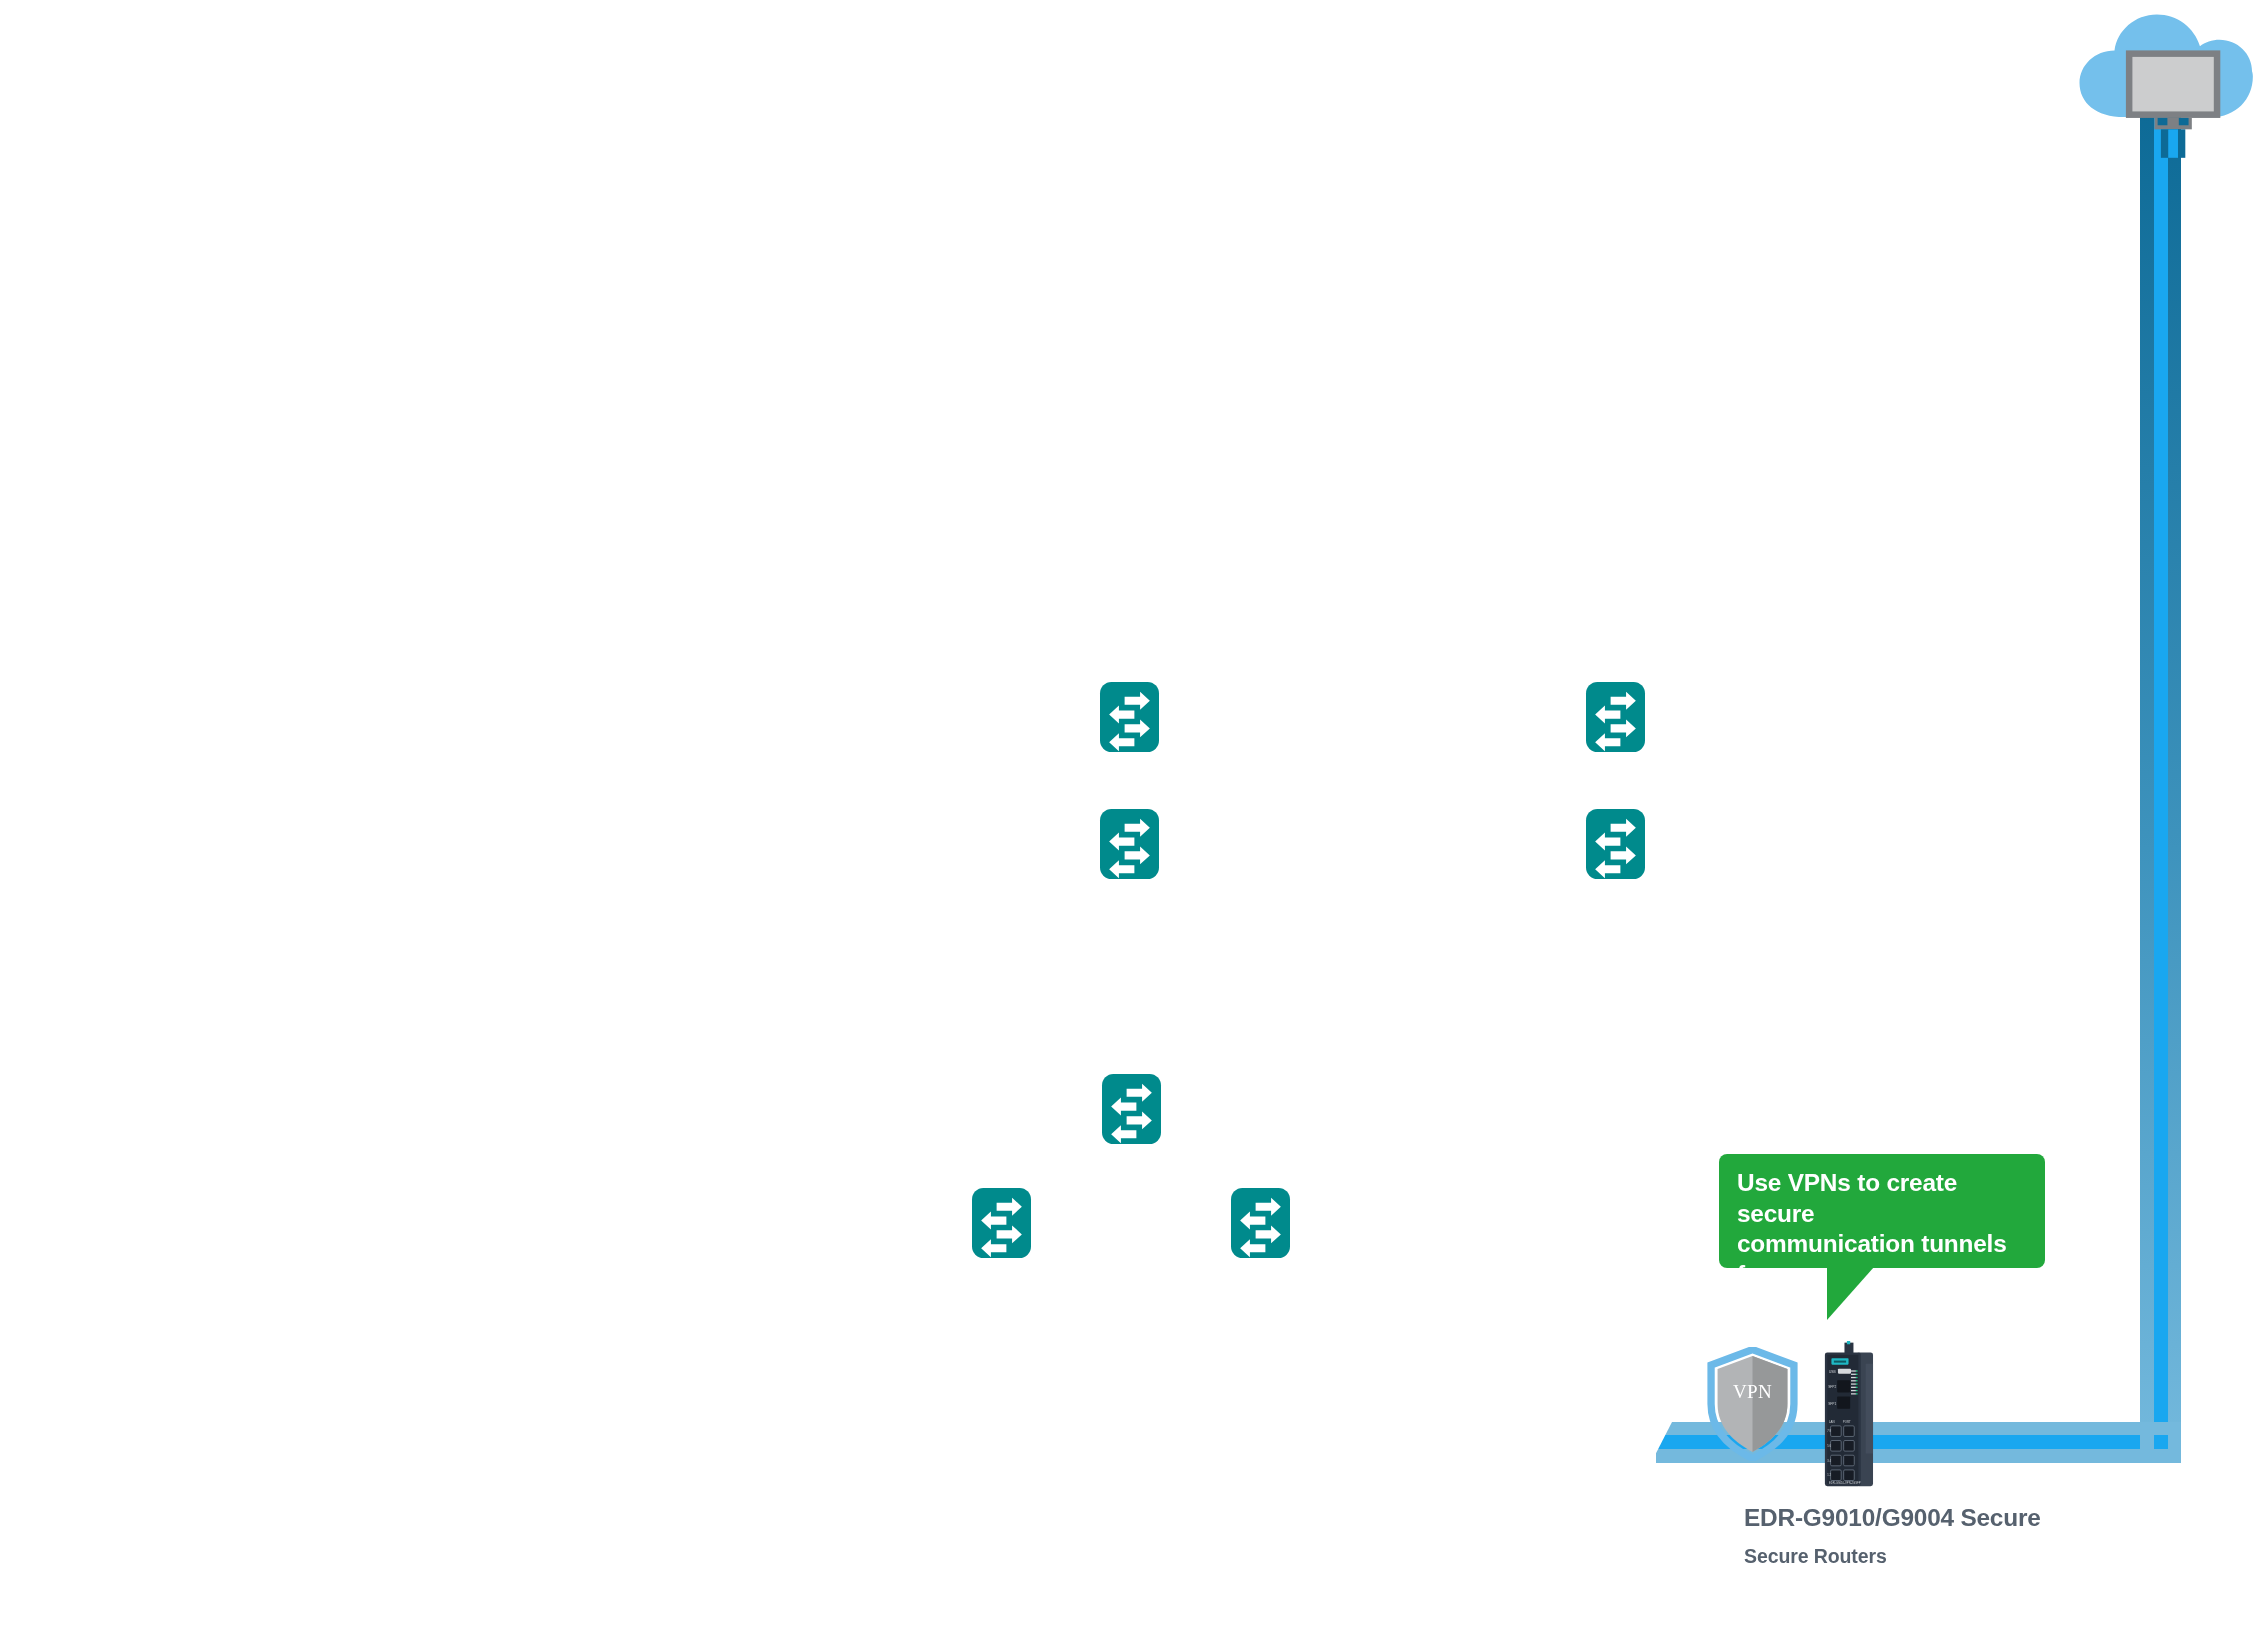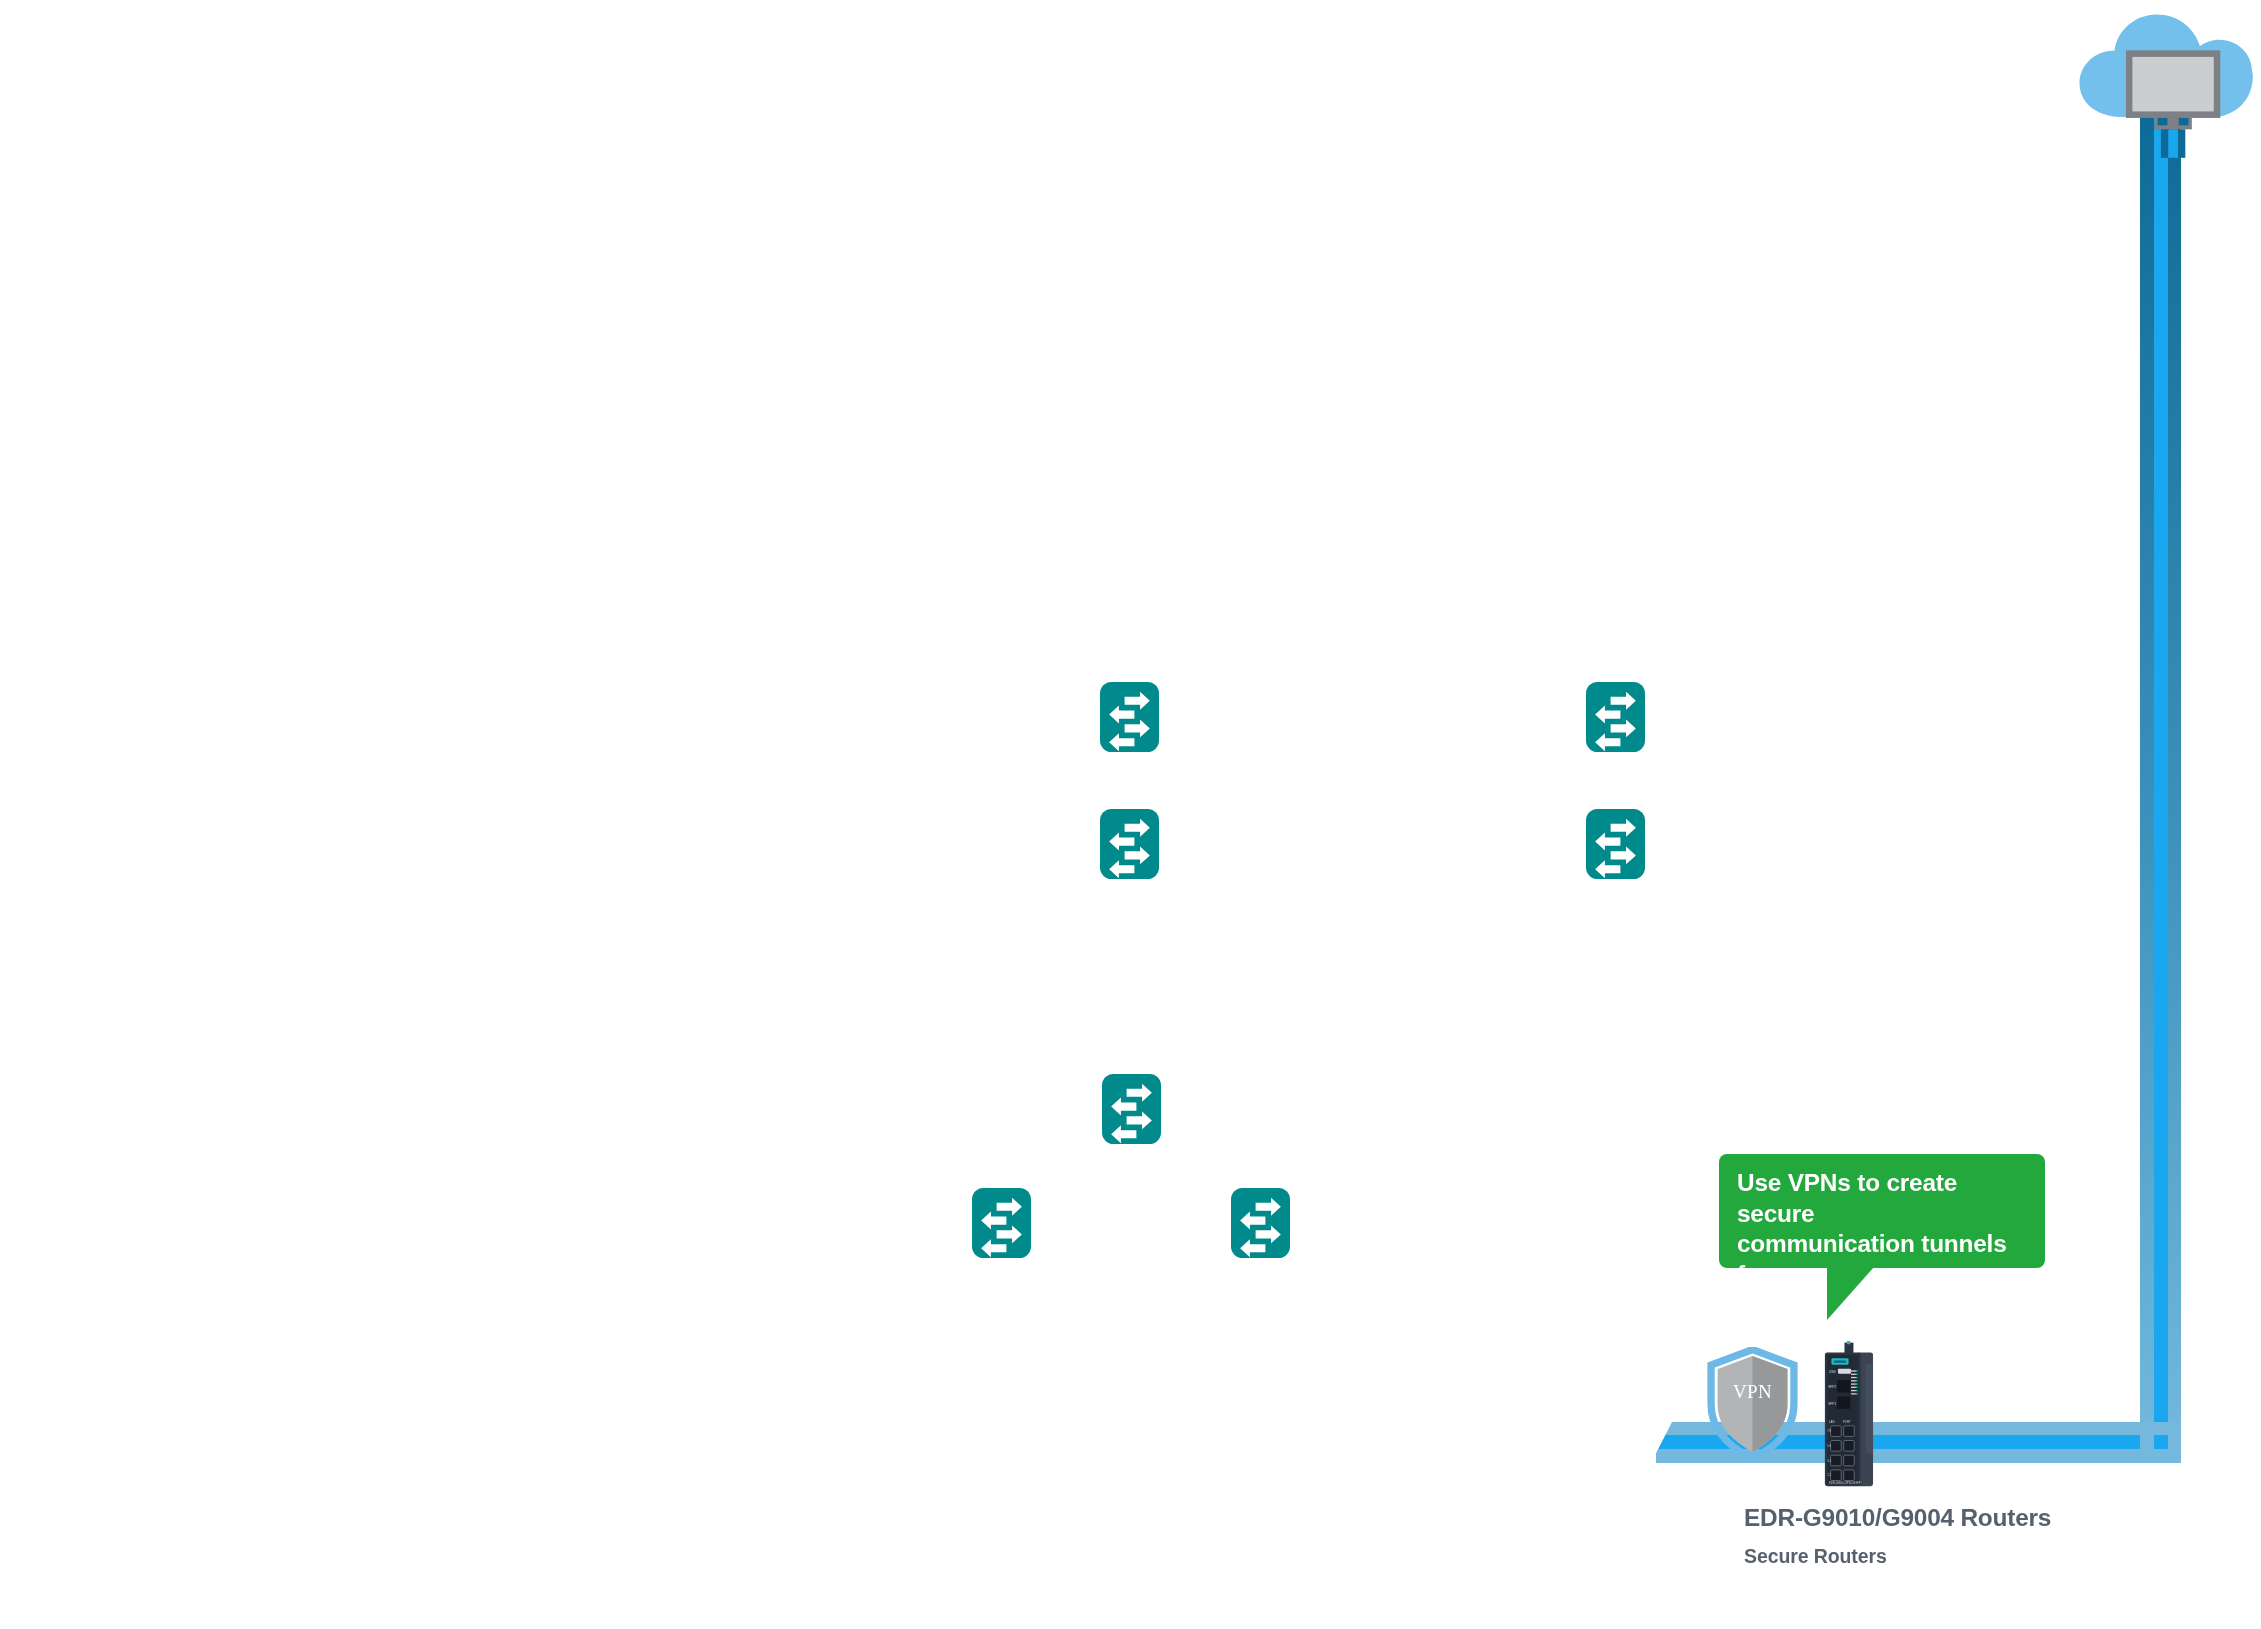--- a/index.html
+++ b/index.html
@@ -378,18 +378,18 @@
         <text x="9" y="130">5 6</text>
         <text x="9" y="148">3 4</text>
         <text x="9" y="166">1 2</text>
       </g>
 
       <text x="11" y="175" font-size="3.4" fill="#cfd3d8" font-family="Liberation Sans, sans-serif">EDR-G9010-VPN-2GSFP</text>
     </svg>
   </div>
 
   <div class="caption">
-    <div class="caption-title">EDR-G9010/G9004 Routers</div>
+    <div class="caption-title">EDR-G9010/G9004 Secure</div>
     <div class="caption-sub">Secure Routers</div>
   </div>
 
 </div>
 
 
 </body></html>

